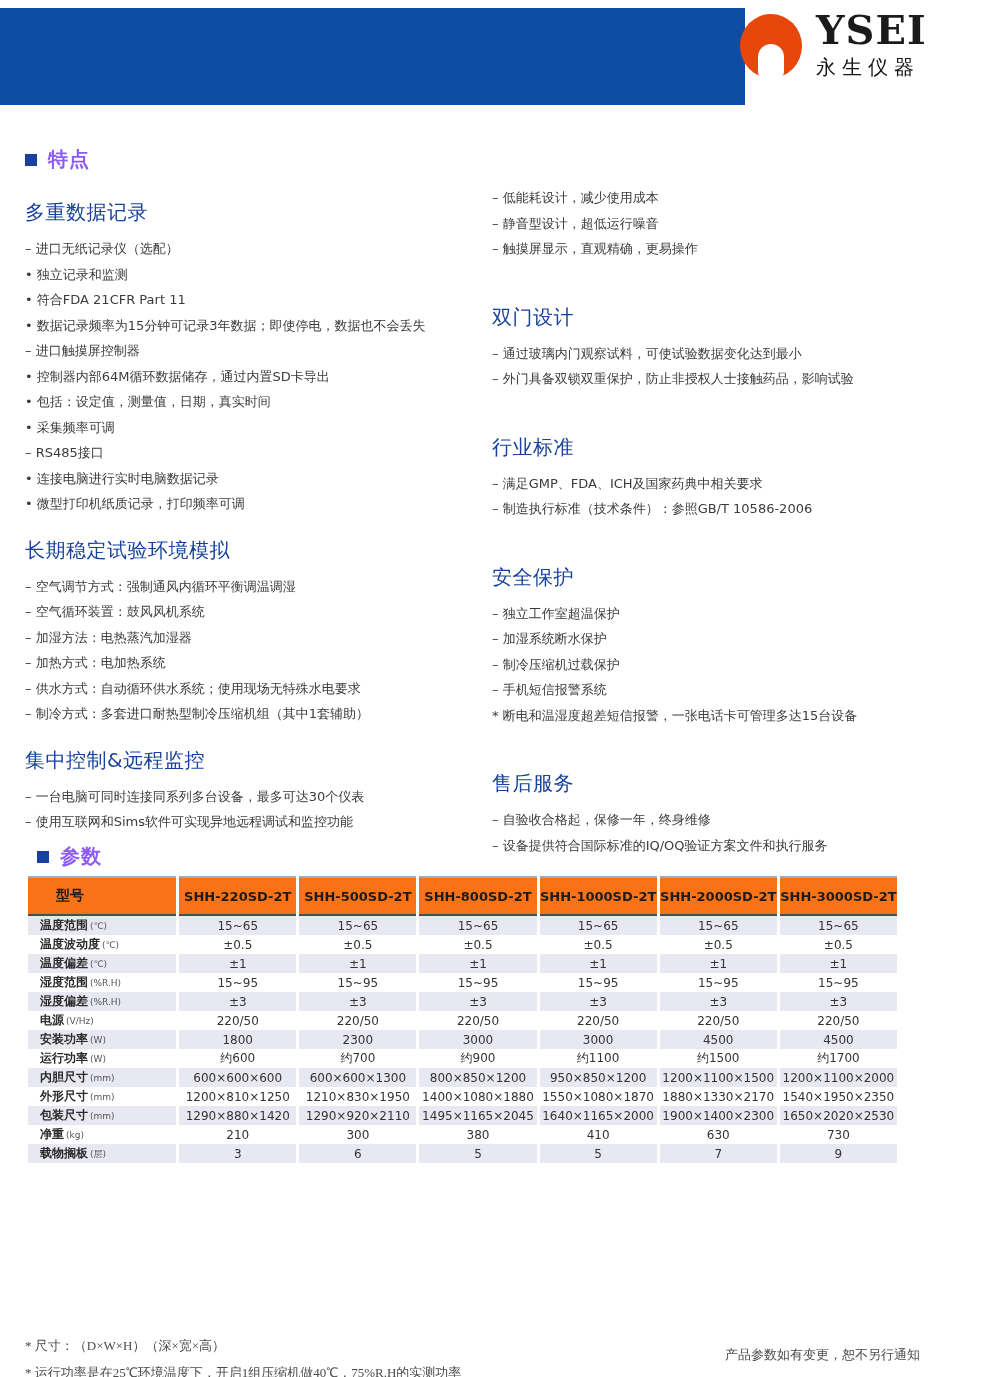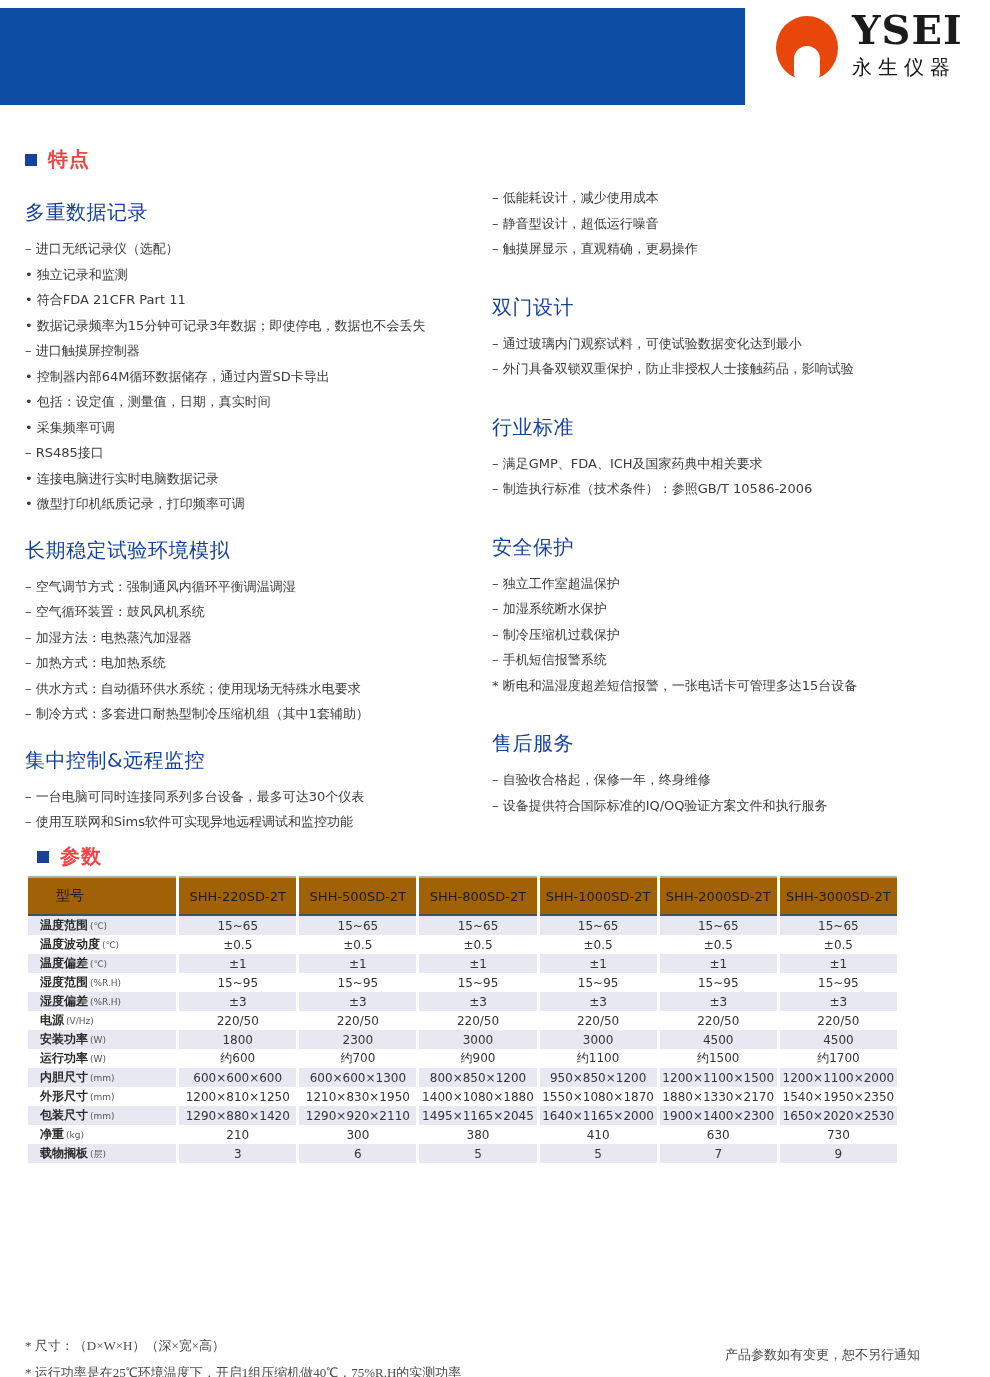--- a/index.html
+++ b/index.html
@@ -3,51 +3,51 @@
 <meta charset="utf-8">
 <style>
   html,body{margin:0;padding:0;}
   body{
     width:990px;height:1377px;position:relative;background:#ffffff;
     font-family:"DejaVu Sans","Liberation Sans",sans-serif;
     -webkit-font-smoothing:antialiased;color:#3b3b3b;overflow:hidden;
   }
   
   .band{position:absolute;left:0;top:8px;width:745px;height:97px;background:#0d4da3;}
-  .logo{position:absolute;left:776px;top:8px;display:flex;align-items:flex-end;}
+  .logo{position:absolute;left:740px;top:8px;display:flex;align-items:center;}
   .logo-mark{position:relative;width:62px;height:64px;background:#e8470b;border-radius:50%;margin-top:4px;}
   .logo-mark:after{content:"";position:absolute;left:50%;bottom:0;transform:translateX(-50%);
     width:26px;height:34px;background:#fff;border-radius:13px 13px 6px 6px;}
   .logo-text{margin-left:14px;}
   .logo-en{font-family:"DejaVu Serif","Liberation Serif",serif;font-weight:700;
     font-size:40px;line-height:44px;color:#1b1b1b;letter-spacing:1px;}
   .logo-cn{font-size:20px;line-height:26px;color:#141414;letter-spacing:6px;margin-top:2px;}
   
   .sec-head{display:flex;align-items:center;}
   .sq{width:12px;height:12px;background:#17419c;margin-right:11px;flex:none;}
-  .sec-title{font-size:20px;font-weight:bold;color:#ef4444;letter-spacing:1px;}
+  .sec-title{font-size:20px;font-weight:bold;color:#8b5cf6;letter-spacing:1px;}
   
   .features{position:absolute;left:25px;top:146px;width:940px;}
   .cols{display:flex;margin-top:12px;}
   .col-left{width:467px;flex:none;}
   .col-right{width:473px;flex:none;}
   .feat-title{font-size:20px;font-weight:normal;color:#17419c;margin:20px 0 10px;letter-spacing:0.5px;}
   .col-left .feat-title:first-child,.col-right .feat-title:first-child{margin-top:14px;}
-  .col-right .feat-title{margin-top:32px;}
+  .col-right .feat-title{margin-top:42px;}
   .col-right .feat-title:first-child{margin-top:14px;}
   .feat-list{list-style:none;margin:0;padding:0;}
   .feat-list li{font-size:13px;line-height:25.5px;color:#3b3b3b;white-space:nowrap;}
   
   .params-head{position:absolute;left:25px;top:843px;margin-left:12px;}
   .specs{position:absolute;left:25px;top:876px;width:875px;
     border-collapse:separate;border-spacing:3px 0;table-layout:fixed;}
   .specs col.c-lbl{width:148px;}
   .specs col.c-val{width:117px;}
-  .specs thead th{height:36px;font-size:13px;font-weight:normal;color:#1c1c1c;
-    border-top:2px solid #aaaab2;border-bottom:2px solid #4c4c55;background:#a16207;
+  .specs thead th{height:36px;font-size:13px;font-weight:bold;color:#1c1c1c;
+    border-top:2px solid #aaaab2;border-bottom:2px solid #4c4c55;background:#f97316;
     text-align:center;padding:0;}
   .specs thead th.h-lbl{font-size:14px;text-align:left;padding-left:28px;}
   .specs tbody tr{height:19px;}
   .specs tbody tr:nth-child(odd) th,.specs tbody tr:nth-child(odd) td{background:#e8e8f2;}
   .specs tbody th{font-size:12px;font-weight:bold;color:#2a2a2a;text-align:left;
     padding:0 0 0 12px;white-space:nowrap;}
   .specs tbody th .unit{font-size:9px;font-weight:normal;color:#555;margin-left:2px;}
   .specs tbody td{font-size:12px;color:#333;text-align:center;padding:0;white-space:nowrap;}
   
   .notes{position:absolute;left:25px;top:1332px;font-family:Liberation Serif, serif;}

